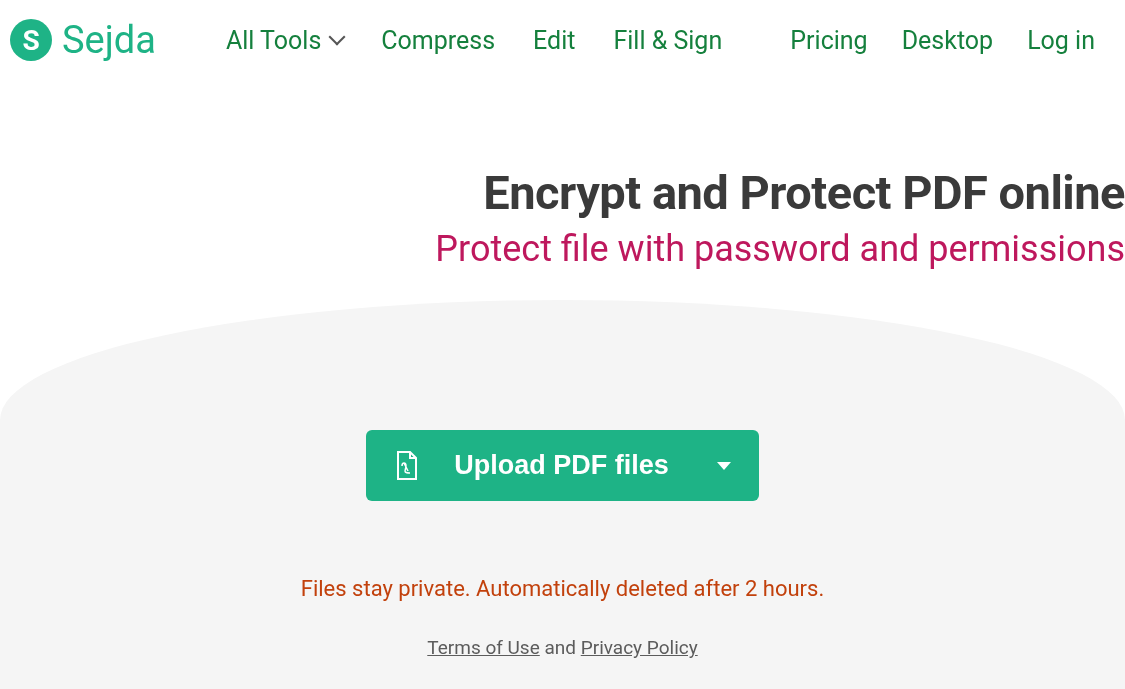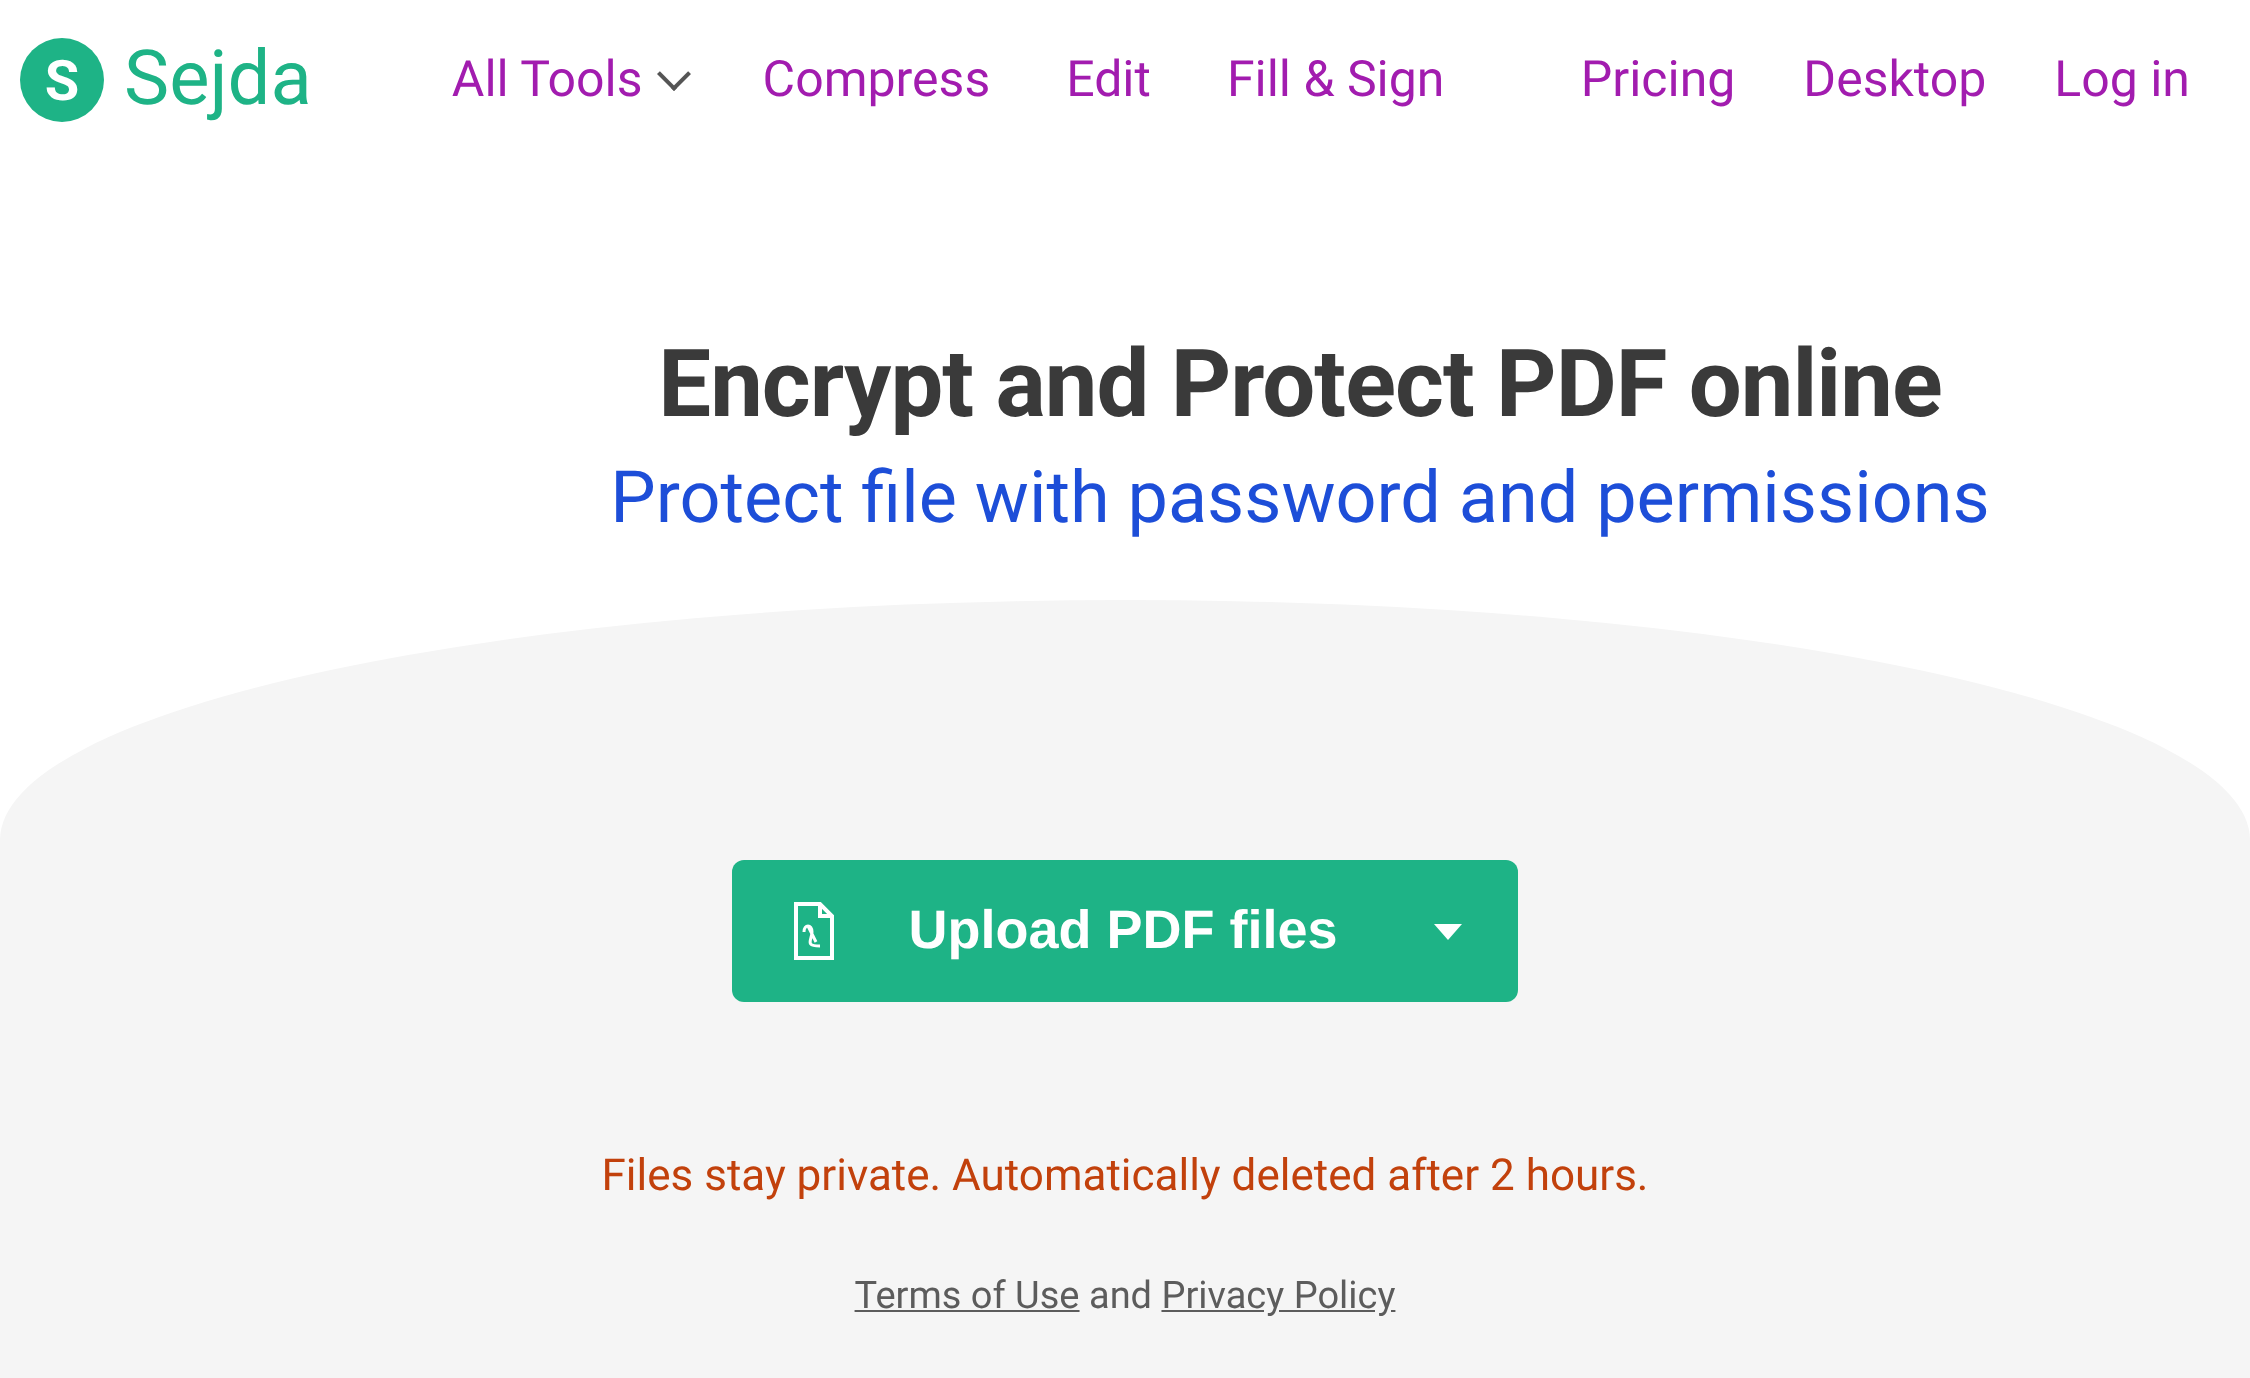--- a/index.html
+++ b/index.html
@@ -51,48 +51,48 @@
       margin-left: 60px;
     }
     .nav-right {
       display: flex;
       align-items: center;
       gap: 34px;
       margin-left: auto;
     }
     .nav-item {
       font-size: 25px;
-      color: #a21caf;
+      color: #15803d;
       cursor: pointer;
       display: flex;
       align-items: center;
       gap: 10px;
     }
     .chevron-down {
       display: inline-block;
       width: 12px;
       height: 12px;
       border-right: 2px solid #555;
       border-bottom: 2px solid #555;
       transform: rotate(45deg);
       margin-top: -6px;
     }
     .hero {
-      text-align: center;
+      text-align: right;
       padding: 85px 0 0 175px;
     }
     .hero-title {
       font-size: 47px;
       font-weight: 700;
       color: #3a3a3a;
       letter-spacing: -0.5px;
     }
     .hero-subtitle {
       font-size: 36px;
-      color: #1d4ed8;
+      color: #be185d;
       font-weight: 400;
       margin-top: 8px;
     }
     .curve-bg {
       position: absolute;
       top: 300px;
       left: 0;
       width: 1125px;
       height: 400px;
       background: #f5f5f5;

